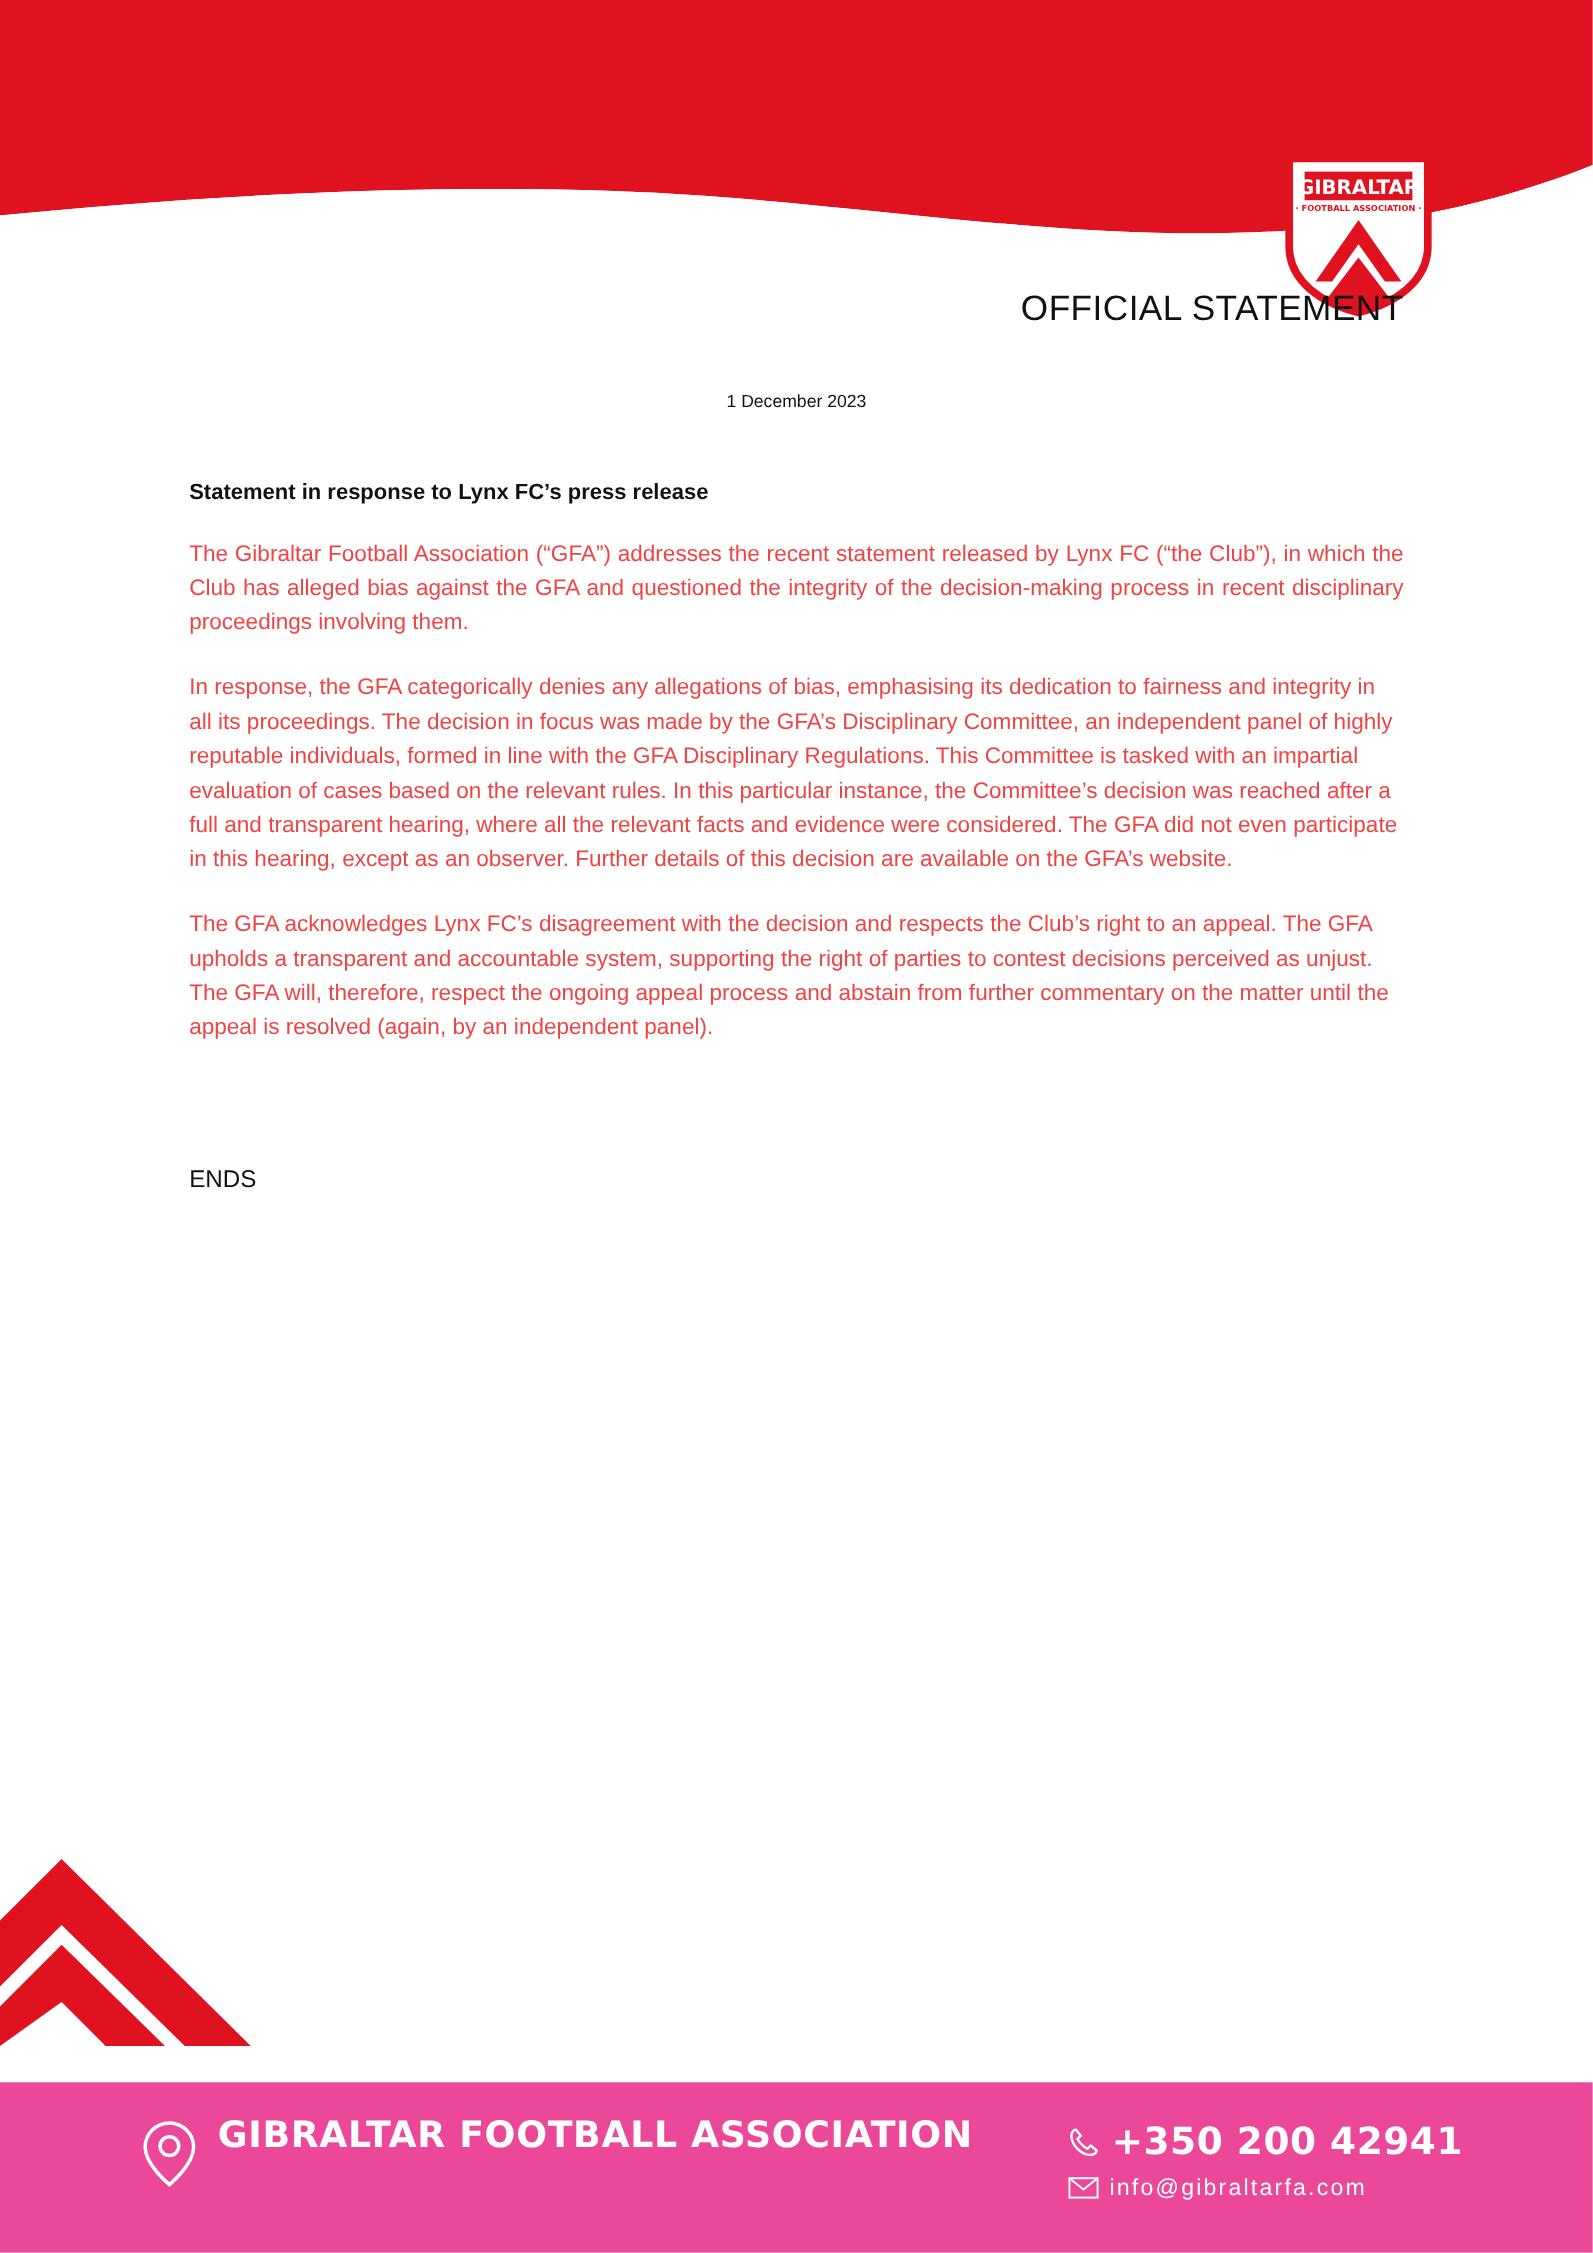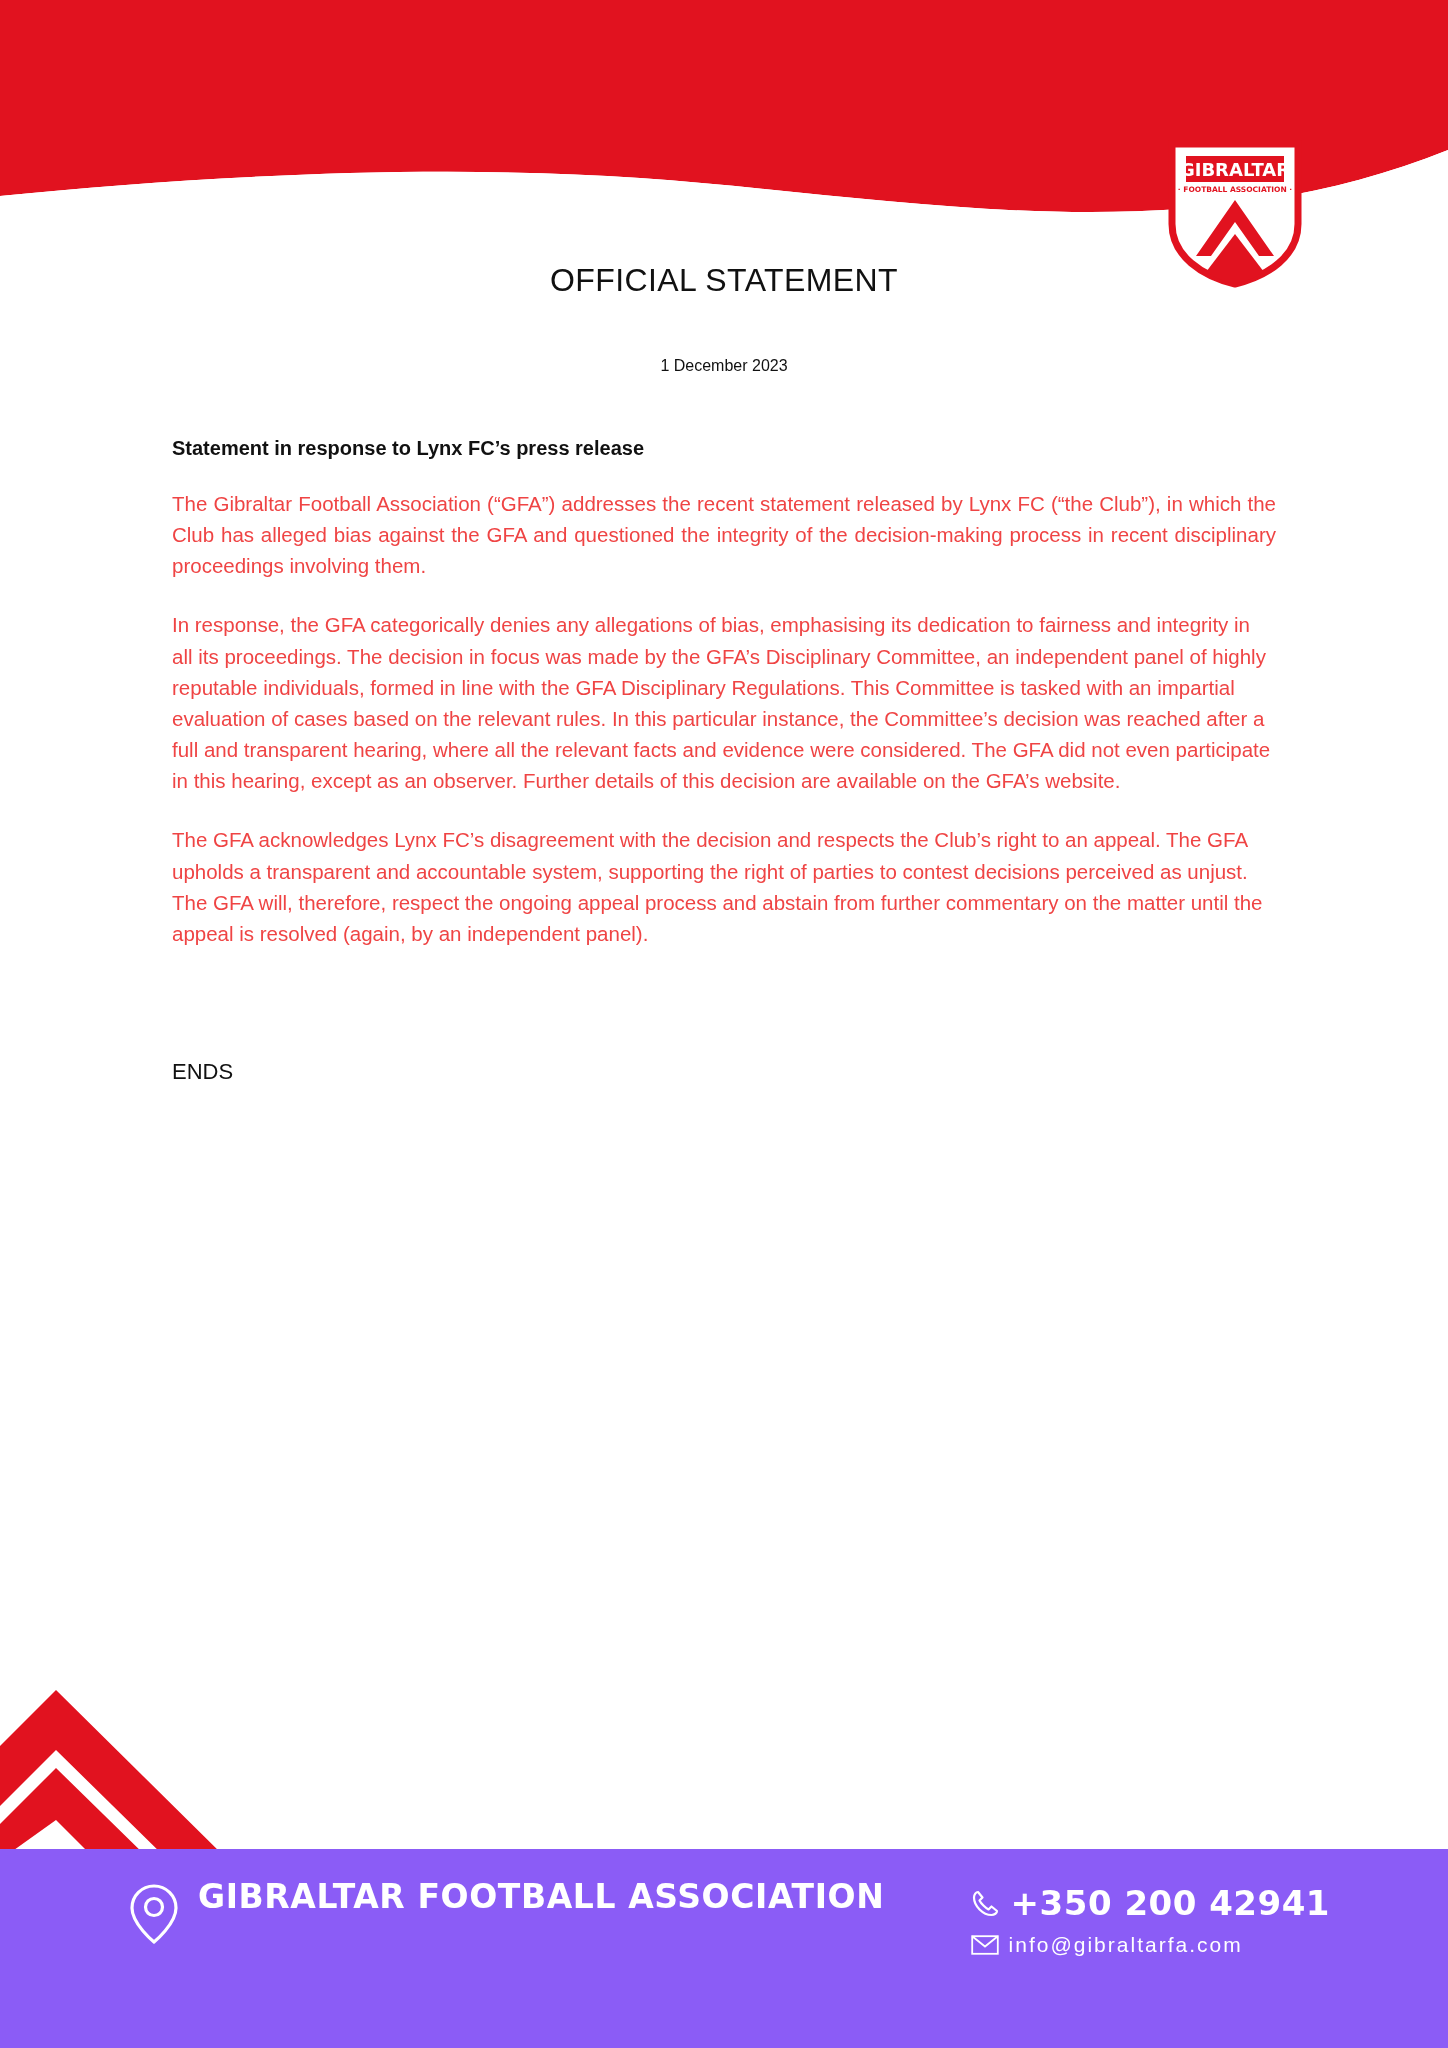--- a/index.html
+++ b/index.html
@@ -44,21 +44,21 @@
   }
 
   
   .doc {
     position: absolute;
     top: 262px;
     left: 172px;
     width: 1104px;
   }
   .doc-title {
-    text-align: center;
+    text-align: right;
     font-size: 32px;
     letter-spacing: 0.4px;
     color: #111111;
     font-weight: 400;
     margin: 0 0 0 0;
   }
   .doc-date {
     text-align: center;
     font-size: 16px;
     color: #111111;
@@ -94,22 +94,22 @@
     width: 300px;
     height: 170px;
   }
 
   
   .footer {
     position: absolute;
     left: 0;
     bottom: 0;
     width: 1448px;
-    height: 199px;
-    background: #8b5cf6;
+    height: 155px;
+    background: #ec4899;
     color: #ffffff;
   }
   .footer-inner {
     position: relative;
     height: 100%;
   }
   .footer-left {
     position: absolute;
     left: 128px;
     top: 30px;

